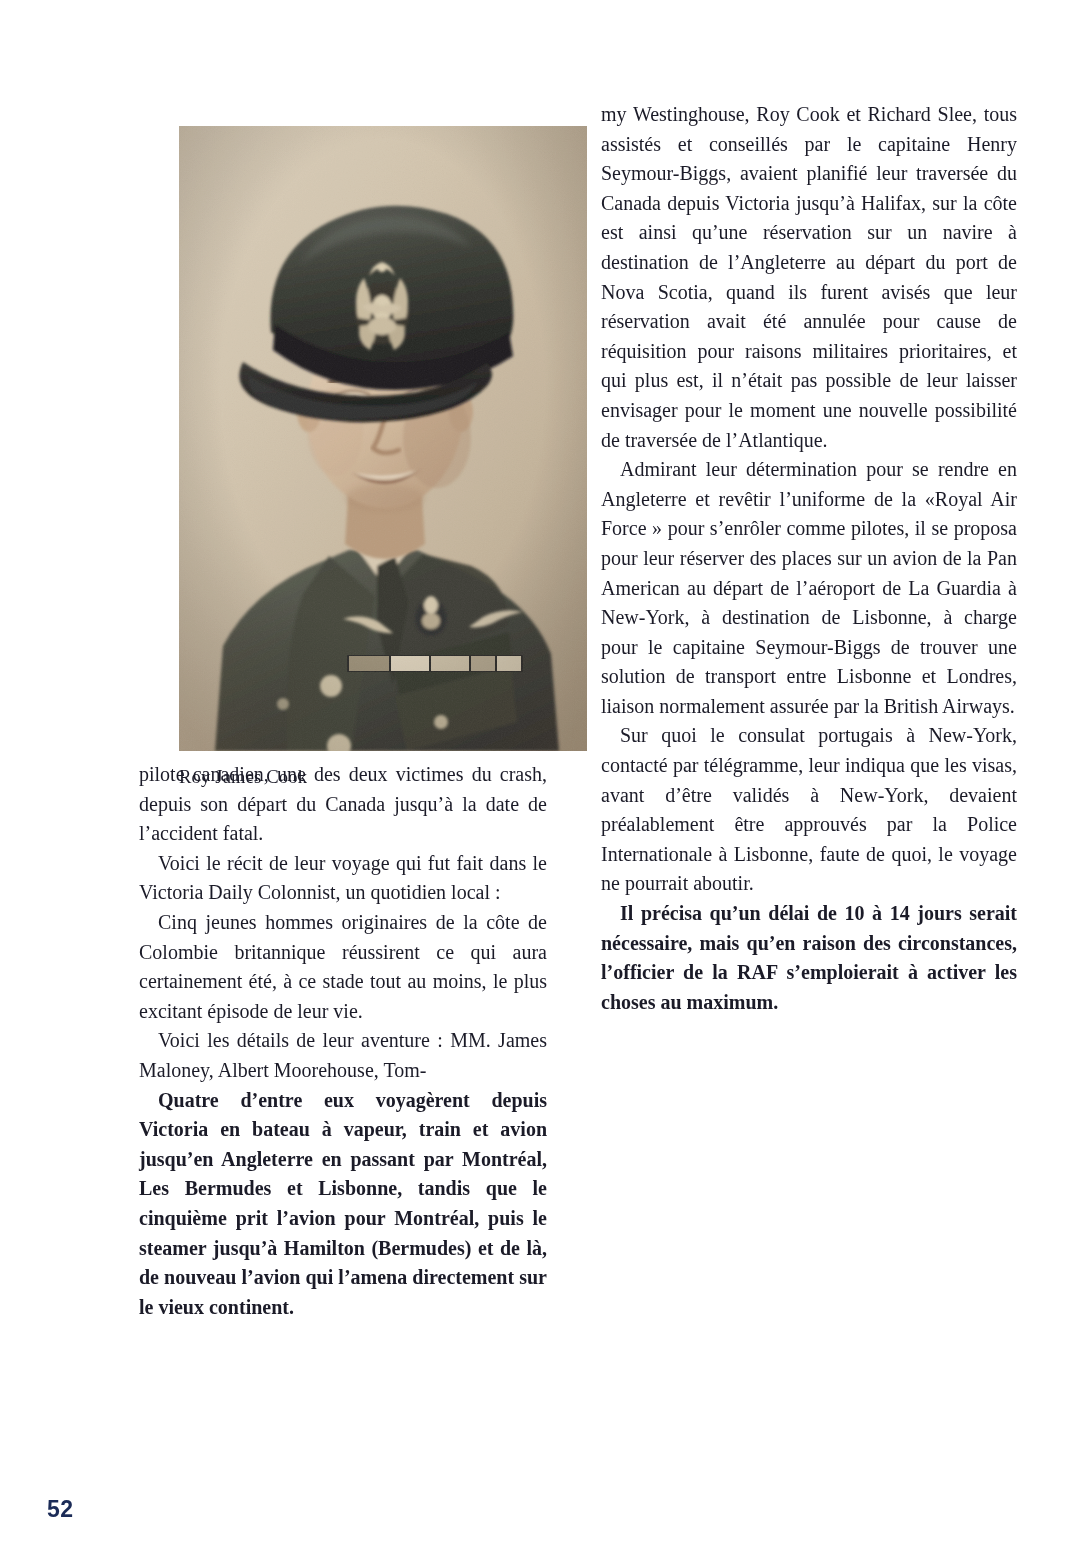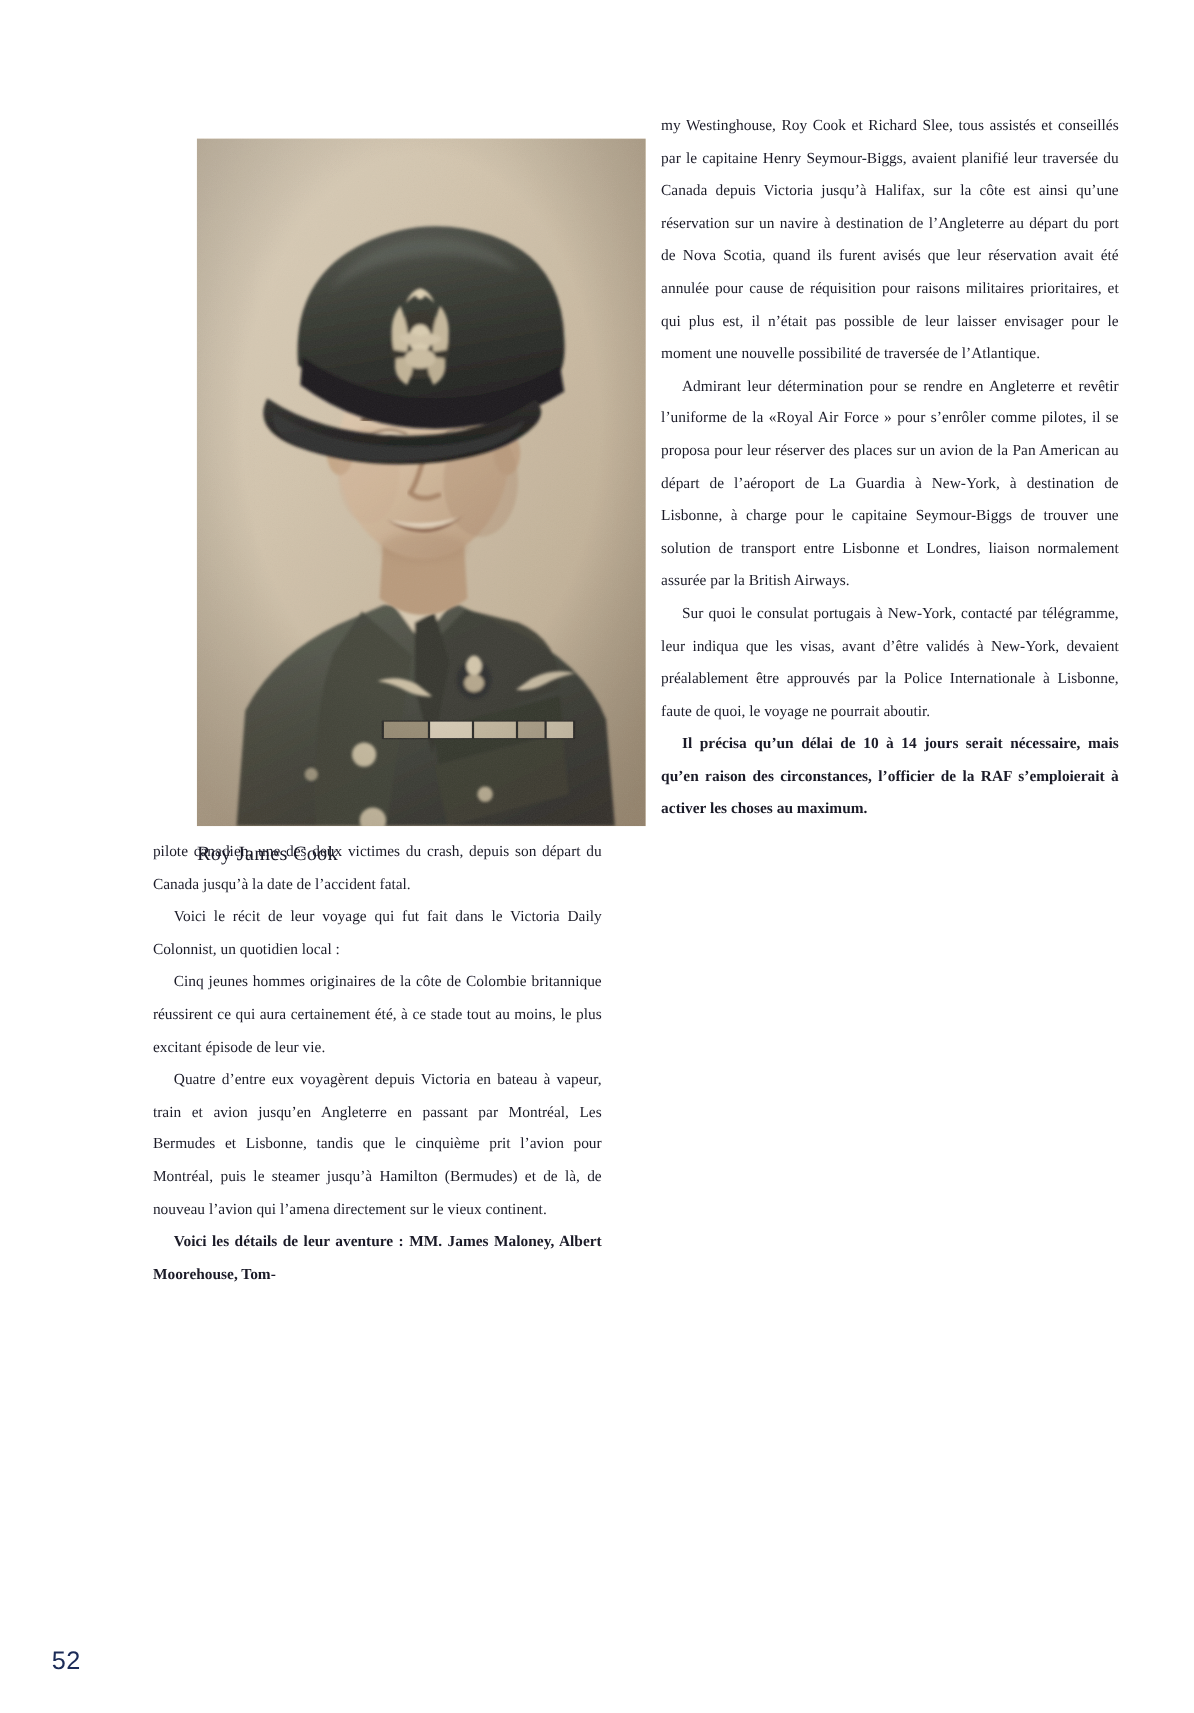--- a/index.html
+++ b/index.html
@@ -16,21 +16,21 @@
     position: relative;
     width: 1085px;
     height: 1557px;
     background: #ffffff;
     overflow: hidden;
   }
 
   
   .column {
     position: absolute;
-    font-size: 14px;
+    font-size: 20px;
     line-height: 29.6px;
     text-align: justify;
     text-justify: inter-word;
     color: #1b1b28;
     -webkit-hyphens: none;
     hyphens: none;
   }
   .column p {
     margin: 0;
     text-indent: 0;
@@ -84,21 +84,21 @@
     color: #1b1b28;
     letter-spacing: .2px;
   }
 
   
   #folio {
     position: absolute;
     left: 47px;
     top: 1496px;
     font-family: "Liberation Sans", "DejaVu Sans", sans-serif;
-    font-weight: normal;
+    font-weight: bold;
     font-size: 23px;
     color: #1b2b57;
     letter-spacing: .5px;
   }
 </style>
 </head>
 <body>
 
 <div id="page">
 
@@ -258,22 +258,22 @@
         <rect x="0" y="0" width="408" height="625" fill="#a98d62" opacity="0.10"></rect>
       </svg>
     </div>
     <figcaption id="caption">Roy James Cook</figcaption>
   </figure>
 
   <div id="left-column" class="column">
       <p>pilote canadien, une des deux victimes du crash, depuis son départ du Canada jusqu’à la date de l’accident fatal.</p>
       <p class="indent">Voici le récit de leur voyage qui fut fait dans le Victoria Daily Colonnist, un quotidien local :</p>
       <p class="indent">Cinq jeunes hommes originaires de la côte de Colombie britannique réussirent ce qui aura certainement été, à ce stade tout au moins, le plus excitant épisode de leur vie.</p>
+      <p class="indent">Voici les détails de leur aventure : MM. James Maloney, Albert Moorehouse, Tom-</p>
       <p class="indent">Quatre d’entre eux voyagèrent depuis Victoria en bateau à vapeur, train et avion jusqu’en Angleterre en passant par Montréal, Les Bermudes et Lisbonne, tandis que le cinquième prit l’avion pour Montréal, puis le steamer jusqu’à Hamilton (Bermudes) et de là, de nouveau l’avion qui l’amena directement sur le vieux continent.</p>
-      <p class="indent">Voici les détails de leur aventure : MM. James Maloney, Albert Moorehouse, Tom-</p>
     </div>
 
   <div id="right-column" class="column">
       <p>my Westinghouse, Roy Cook et Richard Slee, tous assistés et conseillés par le capitaine Henry Seymour-Biggs, avaient planifié leur traversée du Canada depuis Victoria jusqu’à Halifax, sur la côte est ainsi qu’une réservation sur un navire à destination de l’Angleterre au départ du port de Nova Scotia, quand ils furent avisés que leur réservation avait été annulée pour cause de réquisition pour raisons militaires prioritaires, et qui plus est, il n’était pas possible de leur laisser envisager pour le moment une nouvelle possibilité de traversée de l’Atlantique.</p>
       <p class="indent">Admirant leur détermination pour se rendre en Angleterre et revêtir l’uniforme de la «Royal Air Force » pour s’enrôler comme pilotes, il se proposa pour leur réserver des places sur un avion de la Pan American au départ de l’aéroport de La Guardia à New-York, à destination de Lisbonne, à charge pour le capitaine Seymour-Biggs de trouver une solution de transport entre Lisbonne et Londres, liaison normalement assurée par la British Airways.</p>
       <p class="indent">Sur quoi le consulat portugais à New-York, contacté par télégramme, leur indiqua que les visas, avant d’être validés à New-York, devaient préalablement être approuvés par la Police Internationale à Lisbonne, faute de quoi, le voyage ne pourrait aboutir.</p>
       <p class="indent">Il précisa qu’un délai de 10 à 14 jours serait nécessaire, mais qu’en raison des circonstances, l’officier de la RAF s’emploierait à activer les choses au maximum.</p>
     </div>
 
   <div id="folio">52</div>

